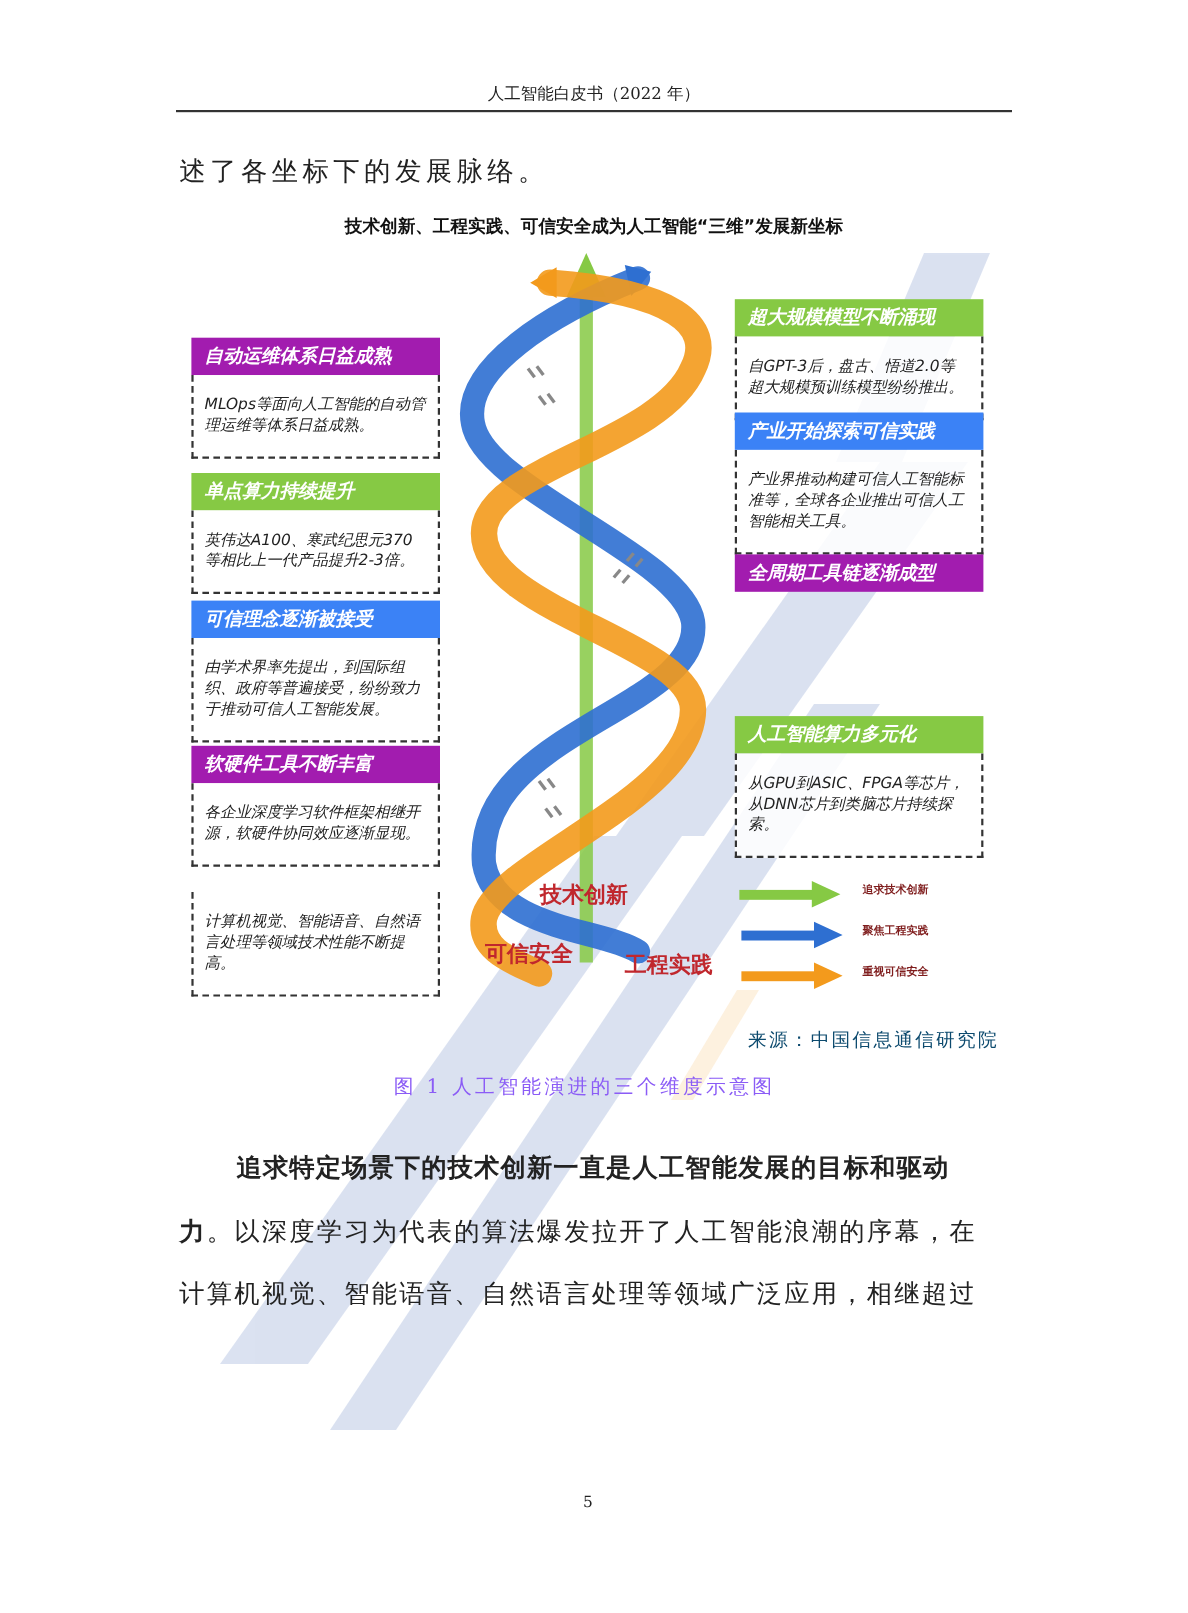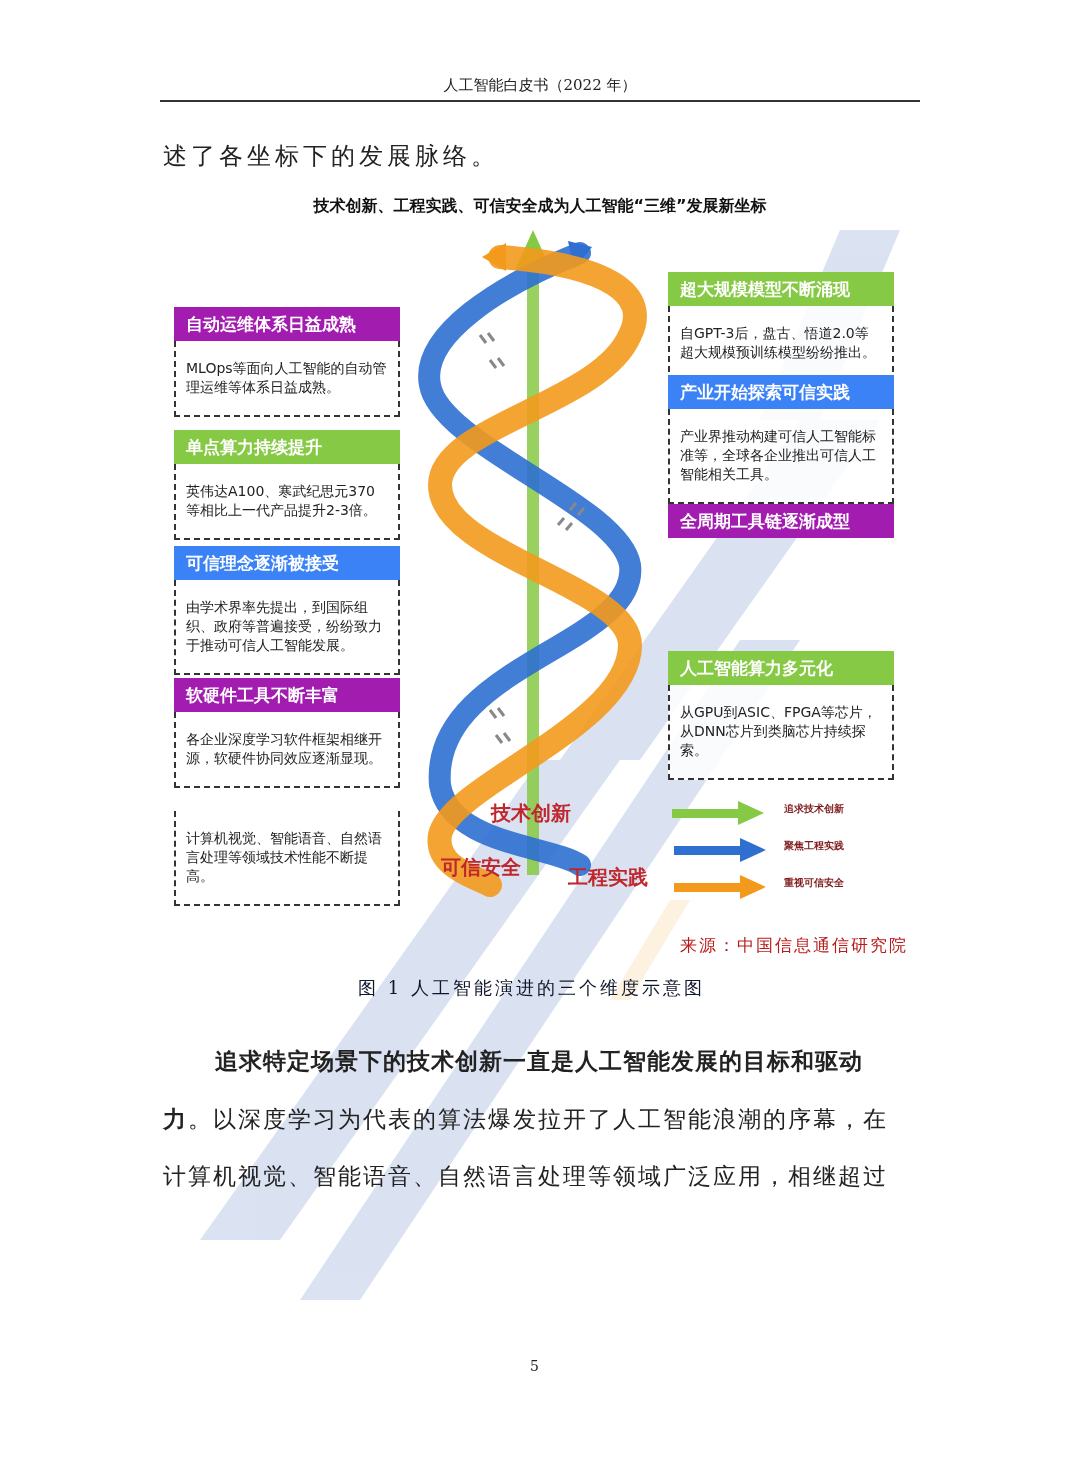--- a/index.html
+++ b/index.html
@@ -11,34 +11,34 @@
     .page-header {
       position: absolute; left: 160px; top: 76px; width: 760px; text-align: center;
       font-size: 15px; color: #222; z-index: 2;
     }
     .header-rule { position: absolute; left: 160px; top: 100px; width: 760px; height: 2px; background: #333; z-index: 2; }
     .lead-text { position: absolute; left: 163px; top: 140px; font-size: 24px; letter-spacing: 4px; color: #222; z-index: 2; }
     .fig-title {
       position: absolute; left: 160px; top: 196px; width: 760px; text-align: center;
       font-family: "DejaVu Sans", sans-serif; font-weight: bold; font-size: 16px; color: #111; z-index: 3;
     }
-    .card { position: absolute; width: 226px; z-index: 3; font-family: "DejaVu Sans", sans-serif; }
+    .card { position: absolute; width: 226px; z-index: 3; font-family: "DejaVu Sans", sans-serif; font-style: italic; }
     .card-head { height: 34px; line-height: 34px; color: #fff; font-weight: bold; font-size: 17px; padding-left: 12px; }
     .card-body {
       border: 2px dashed #333; border-top: none; padding: 18px 10px; font-size: 14px; line-height: 19px;
       color: #222; background: rgba(255,255,255,0.85);
     }
     .blue { background: #a21caf; } .green { background: #86c944; } .orange { background: #3b82f6; }
     .helix { position: absolute; left: 410px; top: 225px; width: 260px; height: 700px; z-index: 2; }
     .axis-label { position: absolute; font-family: "DejaVu Sans", sans-serif; font-weight: bold; font-size: 20px; color: #c0272d; z-index: 4; }
     .legend-row { position: absolute; left: 672px; width: 240px; height: 26px; z-index: 4; }
     .legend-row svg { position: absolute; left: 0; top: 0; }
     .legend-row span { position: absolute; left: 112px; top: 2px; font-family: "DejaVu Sans", sans-serif; font-weight: bold; font-size: 10px; color: #7f1d1d; }
-    .source { position: absolute; left: 680px; top: 934px; font-size: 17px; letter-spacing: 2px; color: #b91c1c; z-index: 3; }
-    .caption { position: absolute; left: 358px; top: 976px; font-size: 18px; letter-spacing: 3px; color: #0f172a; z-index: 3; text-align: center; }
+    .source { position: absolute; left: 680px; top: 934px; font-size: 17px; letter-spacing: 2px; color: #0c4a6e; z-index: 3; }
+    .caption { position: absolute; left: 358px; top: 976px; font-size: 18px; letter-spacing: 3px; color: #8b5cf6; z-index: 3; text-align: center; }
     .body-para { position: absolute; left: 163px; width: 750px; font-size: 23px; color: #222; z-index: 3; letter-spacing: 2px; }
     .para-bold { font-family: "DejaVu Sans", sans-serif; font-weight: bold; }
     .page-number { position: absolute; left: 530px; top: 1358px; font-size: 14px; color: #222; z-index: 3; }
   </style>
 </head>
 <body>
 
 <svg class="watermark" viewBox="0 0 1080 1466">
   <g opacity="0.18" fill="#3a5fb0">
     <polygon points="200,1240 280,1240 620,760 540,760"></polygon>

